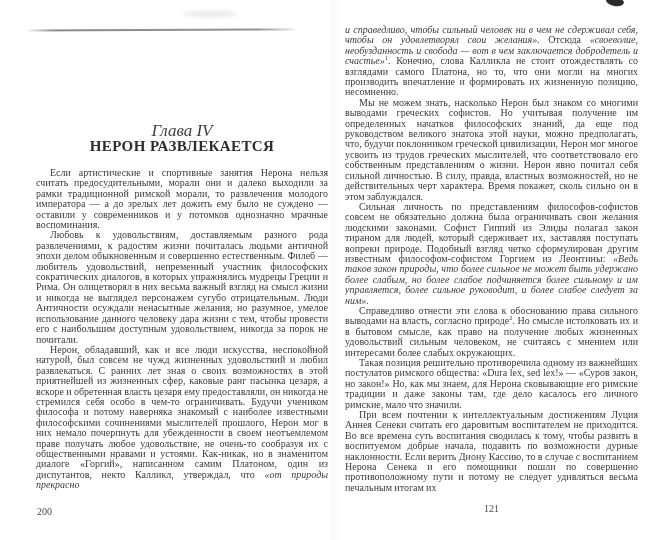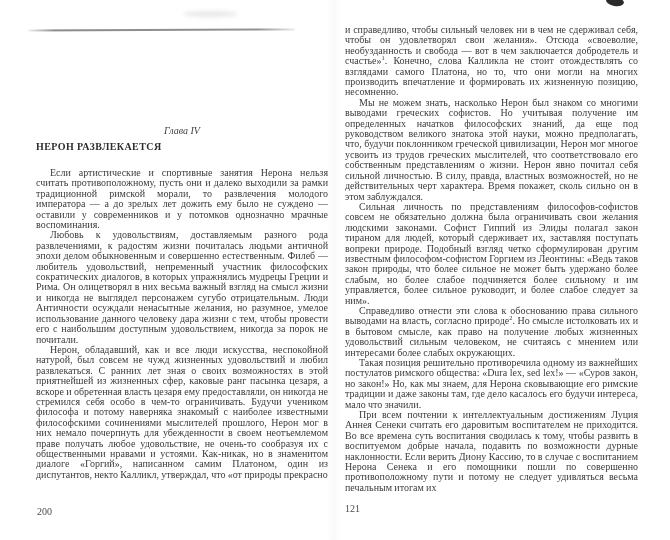--- a/index.html
+++ b/index.html
@@ -34,71 +34,71 @@
     transform:rotate(10deg);
   }
   .gutter{
     position:absolute;left:326px;top:0;width:16px;height:540px;
     background:linear-gradient(to right,rgba(0,0,0,0),rgba(0,0,0,0.02),rgba(0,0,0,0));
   }
   
   .page-left{position:absolute;left:36px;top:124px;width:292px;}
   .page-right{position:absolute;left:345px;top:25px;width:293px;}
   .kicker{
-    text-align:center;font-style:italic;font-size:10px;line-height:13px;color:#3f3f3f;
+    text-align:center;font-style:italic;font-size:17px;line-height:13px;color:#3f3f3f;
   }
   .chapter-title{
-    font-weight:bold;font-size:10px;line-height:15px;
+    text-align:center;font-weight:bold;font-size:15px;line-height:15px;
     letter-spacing:.4px;margin-top:2px;color:#2d2d2d;
   }
   .textblock{margin-top:14px;overflow:hidden;}
   .textblock.left-tb{max-height:334px;}
   .textblock.right-tb{margin-top:0;max-height:472px;}
   .para{
     margin:0;text-align:justify;text-indent:14px;
     font-size:10px;line-height:10.4px;color:#3b3b3b;
     hyphens:auto;-webkit-hyphens:auto;
     word-spacing:-0.2px;
   }
   .para.no-indent{text-indent:0;}
-  .it{}
+  .it{font-style:italic;}
   .para sup{font-size:6.5px;line-height:0;vertical-align:super;}
   .pageno{
     position:absolute;font-size:10px;line-height:11px;color:#4a4a4a;
   }
   .pageno-left{left:37px;top:506px;}
-  .pageno-right{left:345px;top:503px;width:293px;text-align:left;}
+  .pageno-right{left:345px;top:503px;width:293px;text-align:center;}
 </style>
 </head>
 <body>
 
 <div class="scan">
 
   <div class="edge-line"></div>
   <div class="smudge"></div>
   <div class="speck"></div>
   <div class="gutter"></div>
 
   <section class="page-left">
     <div class="kicker">Глава IV</div>
     <div class="chapter-title">НЕРОН РАЗВЛЕКАЕТСЯ</div>
     <div class="textblock left-tb" id="left-paras">
-        <p class="para"><span>Если артистические и спортивные занятия Нерона нельзя считать противоположному, пусть они и далеко выходили за рамки традиционной римской морали, то развлечения молодого императора — а до зрелых лет дожить ему было не суждено — оставили у современников и у потомков однозначно мрачные воспоминания.</span></p>
+        <p class="para"><span>Если артистические и спортивные занятия Нерона нельзя считать предосудительными, морали они и далеко выходили за рамки традиционной римской морали, то развлечения молодого императора — а до зрелых лет дожить ему было не суждено — оставили у современников и у потомков однозначно мрачные воспоминания.</span></p>
         <p class="para"><span>Любовь к удовольствиям, доставляемым разного рода развлечениями, к радостям жизни почиталась людьми античной эпохи делом обыкновенным и совершенно естественным. Филеб — любитель удовольствий, непременный участник философских сократических диалогов, в которых упражнялись мудрецы Греции и Рима. Он олицетворял в них весьма важный взгляд на смысл жизни и никогда не выглядел персонажем сугубо отрицательным. Люди Античности осуждали ненасытные желания, но разумное, умелое использование данного человеку дара жизни с тем, чтобы провести его с наибольшим доступным удовольствием, никогда за порок не почитали.</span></p>
         <p class="para"><span>Нерон, обладавший, как и все люди искусства, неспокойной натурой, был совсем не чужд жизненных удовольствий и любил развлекаться. С ранних лет зная о своих возможностях в этой приятнейшей из жизненных сфер, каковые ранг пасынка цезаря, а вскоре и обретенная власть цезаря ему предоставляли, он никогда не стремился себя особо в чем-то ограничивать. Будучи учеником философа и потому наверняка знакомый с наиболее известными философскими сочинениями мыслителей прошлого, Нерон мог в них немало почерпнуть для убежденности в своем неотъемлемом праве получать любое удовольствие, не очень-то сообразуя их с общественными нравами и устоями. Как-никак, но в знаменитом диалоге «Горгий», написанном самим Платоном, один из диспутантов, некто Калликл, утверждал, что </span><span class="it">«от природы прекрасно</span></p>
       </div>
   </section>
 
   <section class="page-right">
     <div class="textblock right-tb" id="right-paras">
         <p class="para no-indent"><span class="it">и справедливо, чтобы сильный человек ни в чем не сдерживал себя, чтобы он удовлетворял свои желания».</span><span> Отсюда </span><span class="it">«своеволие, необузданность и свобода — вот в чем заключается добродетель и счастье»</span><sup>1</sup><span>. Конечно, слова Калликла не стоит отождествлять со взглядами самого Платона, но то, что они могли на многих производить впечатление и формировать их жизненную позицию, несомненно.</span></p>
         <p class="para"><span>Мы не можем знать, насколько Нерон был знаком со многими выводами греческих софистов. Но учитывая получение им определенных начатков философских знаний, да еще под руководством великого знатока этой науки, можно предполагать, что, будучи поклонником греческой цивилизации, Нерон мог многое усвоить из трудов греческих мыслителей, что соответствовало его собственным представлениям о жизни. Нерон явно почитал себя сильной личностью. В силу, правда, властных возможностей, но не действительных черт характера. Время покажет, сколь сильно он в этом заблуждался.</span></p>
         <p class="para"><span>Сильная личность по представлениям философов-софистов совсем не обязательно должна была ограничивать свои желания людскими законами. Софист Гиппий из Элиды полагал закон тираном для людей, который сдерживает их, заставляя поступать вопреки природе. Подобный взгляд четко сформулирован другим известным философом-софистом Горгием из Леонтины: </span><span class="it">«Ведь таков закон природы, что более сильное не может быть удержано более слабым, но более слабое подчиняется более сильному и им управляется, более сильное руководит, и более слабое следует за ним».</span></p>
         <p class="para"><span>Справедливо отнести эти слова к обоснованию права сильного выводами на власть, согласно природе</span><sup>2</sup><span>. Но смысле истолковать их и в бытовом смысле, как право на получение любых жизненных удовольствий сильным человеком, не считаясь с мнением или интересами более слабых окружающих.</span></p>
-        <p class="para"><span>Такая позиция решительно противоречила одному из важнейших постулатов римского общества: «Dura lex, sed lex!» — «Суров закон, но закон!» Но, как мы знаем, для Нерона сковывающие его римские традиции и даже законы там, где дело касалось его будучи интереса, мало что значили.</span></p>
+        <p class="para"><span>Такая позиция решительно противоречила одному из важнейших постулатов римского общества: «Dura lex, sed lex!» — «Суров закон, но закон!» Но, как мы знаем, для Нерона сковывающие его римские традиции и даже законы там, где дело касалось его личного римские, мало что значили.</span></p>
         <p class="para"><span>При всем почтении к интеллектуальным достижениям Луция Аннея Сенеки считать его даровитым воспитателем не приходится. Во все времена суть воспитания сводилась к тому, чтобы развить в воспитуемом добрые начала, подавить по возможности дурные наклонности. Если верить Диону Кассию, то в случае с воспитанием Нерона Сенека и его помощники пошли по совершенно противоположному пути и потому не следует удивляться весьма печальным итогам их</span></p>
       </div>
   </section>
 
   <div class="pageno pageno-left">200</div>
   <div class="pageno pageno-right">121</div>
 
 </div>
 
 </body></html>

